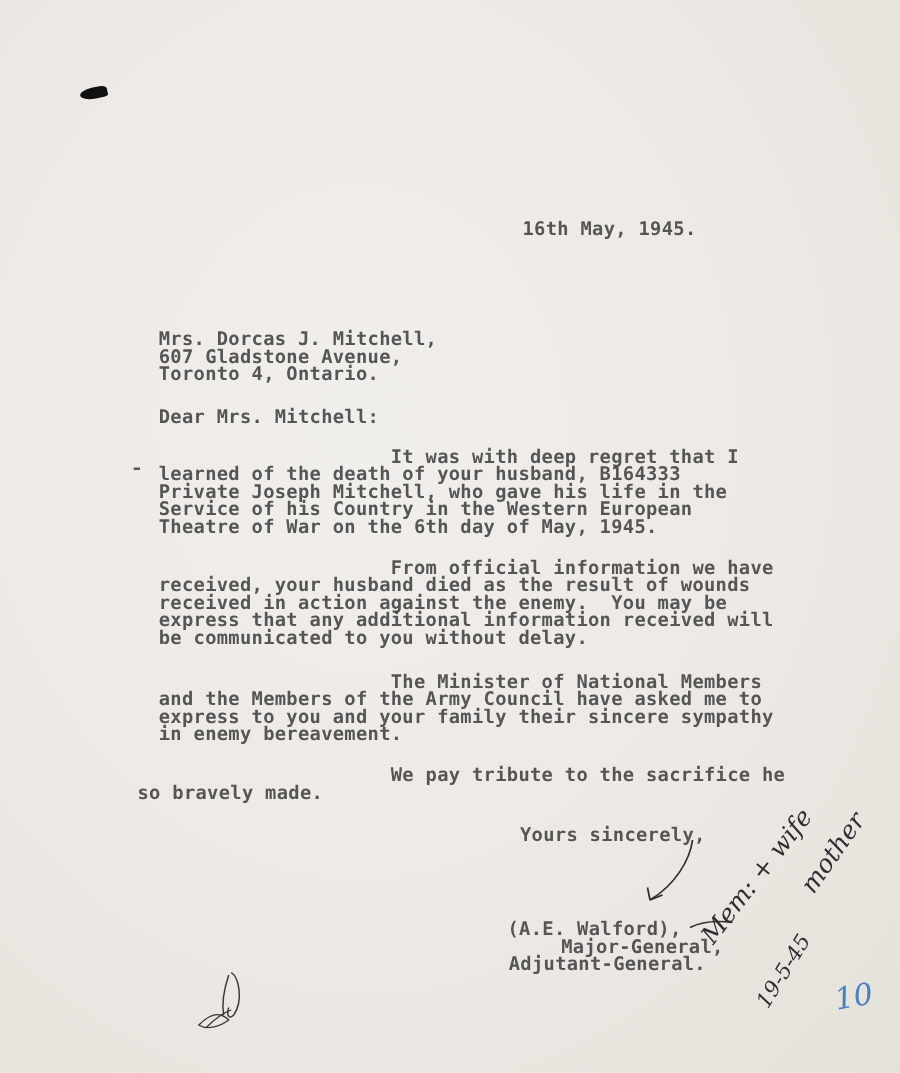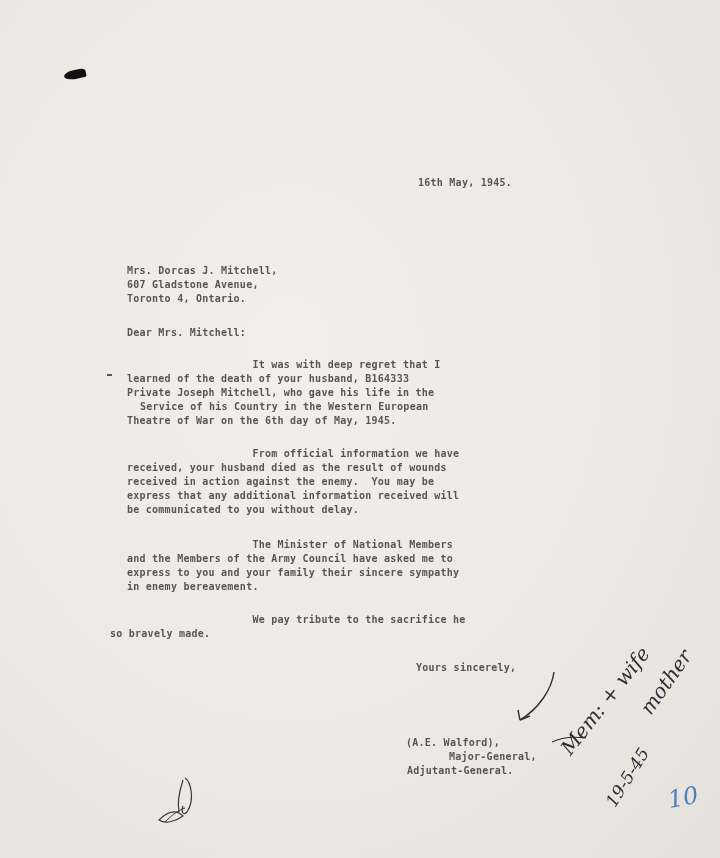--- a/index.html
+++ b/index.html
@@ -8,21 +8,21 @@
       background: #ebe8e3;
       position: relative;
     }
     .page {
       position: absolute; left: 0; top: 0; width: 720px; height: 858px;
       background: radial-gradient(ellipse at 40% 40%, #f1efeb 0%, #ece9e4 60%, #e4e0da 100%);
     }
     .typed {
       position: absolute;
       font-family: "DejaVu Sans Mono", "Liberation Mono", monospace;
-      font-size: 10px;
+      font-size: 15px;
       line-height: 14.2px;
       color: #3d3d3d;
       white-space: pre;
       letter-spacing: 0.25px;
       font-weight: bold;
       opacity: 0.86;
     }
     .hand {
       position: absolute;
       font-family: "DejaVu Serif", "Liberation Serif", serif;
@@ -55,21 +55,21 @@
   </div>
 
   <div class="typed" style="left:127px; top:326px;">Dear Mrs. Mitchell:</div>
 
   <div class="dash-mark"></div>
 
   <div>
     <div class="typed" style="left:127px; top:358px;">                    It was with deep regret that I</div>
     <div class="typed" style="left:127px; top:372px;">learned of the death of your husband, B164333</div>
     <div class="typed" style="left:127px; top:386px;">Private Joseph Mitchell, who gave his life in the</div>
-    <div class="typed" style="left:140px; top:400px;">Service of his Country in the Western European</div>
+    <div class="typed" style="left:127px; top:400px;">Service of his Country in the Western European</div>
     <div class="typed" style="left:127px; top:414px;">Theatre of War on the 6th day of May, 1945.</div>
   </div>
 
   <div>
     <div class="typed" style="left:127px; top:447px;">                    From official information we have</div>
     <div class="typed" style="left:127px; top:461px;">received, your husband died as the result of wounds</div>
     <div class="typed" style="left:127px; top:475px;">received in action against the enemy.  You may be</div>
     <div class="typed" style="left:127px; top:489px;">express that any additional information received will</div>
     <div class="typed" style="left:127px; top:503px;">be communicated to you without delay.</div>
   </div>

